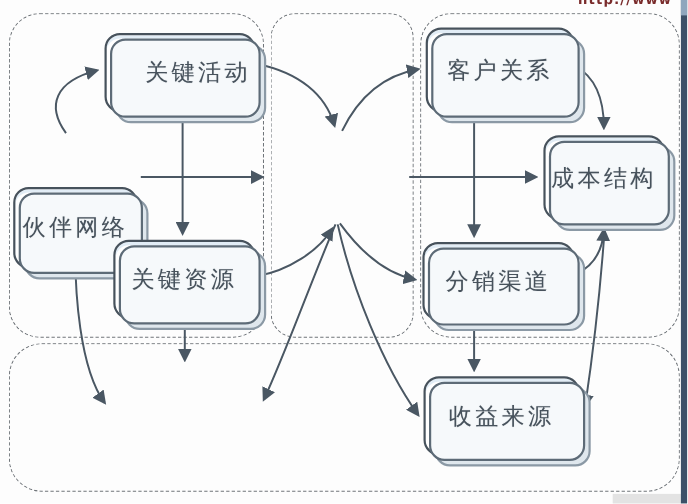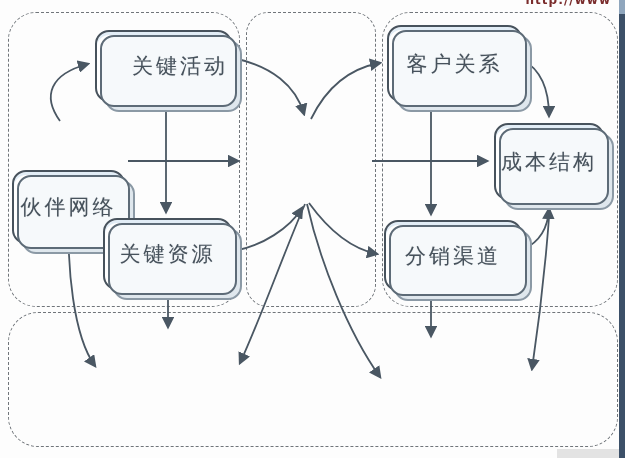--- a/index.html
+++ b/index.html
@@ -99,18 +99,21 @@
   </div>
   <div class="node" style="left:494px;top:123px;width:110px;height:77px;">
     <span class="label">成本结构</span>
   </div>
   <div class="node" style="left:103px;top:218px;width:129px;height:72px;align-items:center;">
     <span class="label">关键资源</span>
   </div>
   <div class="node" style="left:384px;top:220px;width:138px;height:71px;">
     <span class="label">分销渠道</span>
   </div>
+  <div class="node" style="left:385px;top:342px;width:142px;height:72px;">
+    <span class="label">收益来源</span>
+  </div>
 
   <div class="edge-shade"></div>
   <div class="side-bar"></div>
   <div class="side-bar-cap"></div>
 
 </div>
 
 </body></html>

